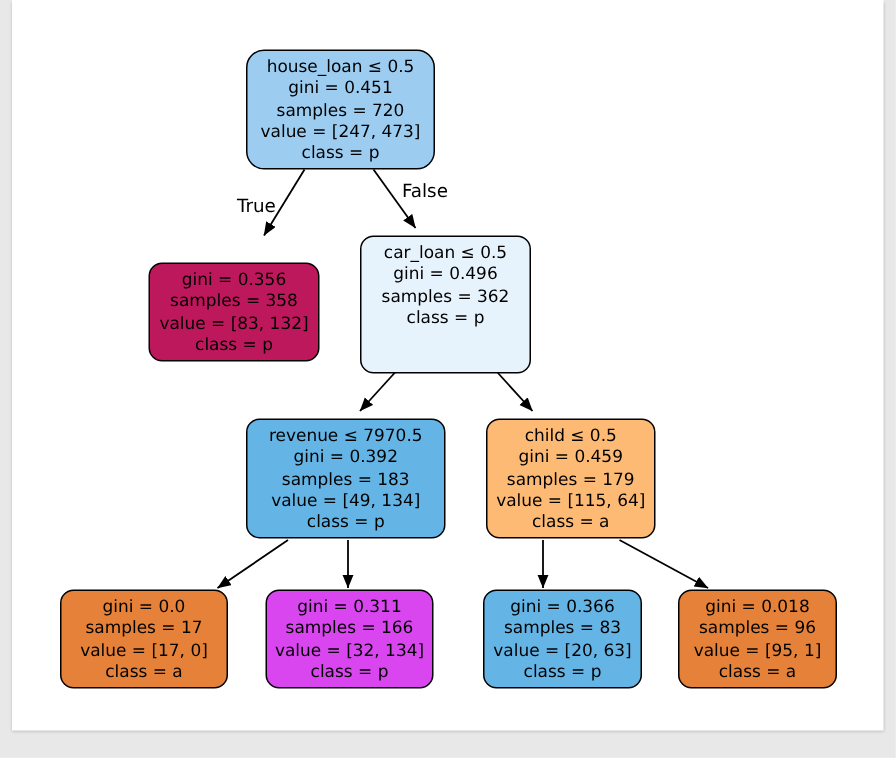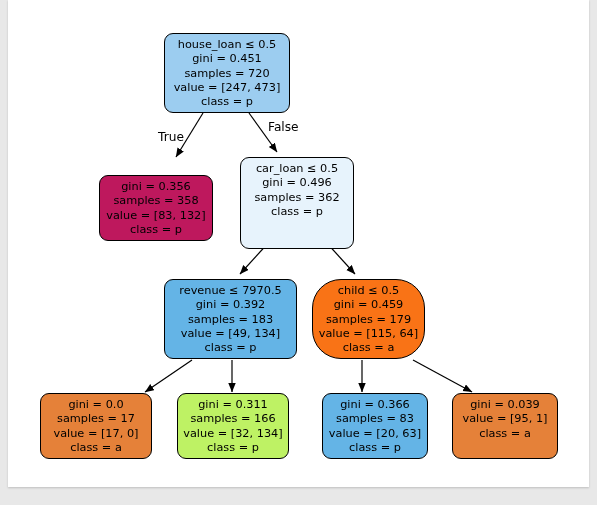--- a/index.html
+++ b/index.html
@@ -84,21 +84,21 @@
       <path d="M192,360 L145,392"></path>
       <path d="M232,360 L232,392"></path>
       <path d="M362,360 L362,392"></path>
       <path d="M413,360 L472,392"></path>
     </g>
   </svg>
 
   <div class="edge-label" style="left:158px; top:130px;text-align:right;">True</div>
   <div class="edge-label" style="left:268px; top:120px;text-align:right;">False</div>
 
-  <div class="node" style="left:164px; top:33px; width:126px; height:80px; background:#9ccdf0;">
+  <div class="node" style="left:164px; top:33px; width:126px; height:80px; background:#9ccdf0;border-radius:12px;">
     <span class="line">house_loan ≤ 0.5</span>
     <span class="line">gini = 0.451</span>
     <span class="line">samples = 720</span>
     <span class="line">value = [247, 473]</span>
     <span class="line">class = p</span>
   </div>
 
   <div class="node" style="left:99px; top:175px; width:114px; height:66px; background:#be185d;">
     <span class="line">gini = 0.356</span>
     <span class="line">samples = 358</span>
@@ -114,48 +114,49 @@
   </div>
 
   <div class="node" style="left:164px; top:279px; width:133px; height:80px; background:#64b4e6;">
     <span class="line">revenue ≤ 7970.5</span>
     <span class="line">gini = 0.392</span>
     <span class="line">samples = 183</span>
     <span class="line">value = [49, 134]</span>
     <span class="line">class = p</span>
   </div>
 
-  <div class="node" style="left:312px; top:279px; width:113px; height:80px; background:#f97316;border-radius:29px;">
+  <div class="node" style="left:324px; top:279px; width:113px; height:80px; background:#fdba74;">
     <span class="line">child ≤ 0.5</span>
     <span class="line">gini = 0.459</span>
     <span class="line">samples = 179</span>
     <span class="line">value = [115, 64]</span>
     <span class="line">class = a</span>
   </div>
 
   <div class="node" style="left:40px; top:393px; width:112px; height:66px; background:#e58139;">
     <span class="line">gini = 0.0</span>
     <span class="line">samples = 17</span>
     <span class="line">value = [17, 0]</span>
     <span class="line">class = a</span>
   </div>
 
-  <div class="node" style="left:177px; top:393px; width:112px; height:66px; background:#bef264;">
+  <div class="node" style="left:177px; top:393px; width:112px; height:66px; background:#d946ef;">
     <span class="line">gini = 0.311</span>
     <span class="line">samples = 166</span>
     <span class="line">value = [32, 134]</span>
     <span class="line">class = p</span>
   </div>
 
   <div class="node" style="left:322px; top:393px; width:106px; height:66px; background:#64b4e6;">
     <span class="line">gini = 0.366</span>
     <span class="line">samples = 83</span>
     <span class="line">value = [20, 63]</span>
     <span class="line">class = p</span>
   </div>
 
   <div class="node" style="left:452px; top:393px; width:106px; height:66px; background:#e58139;">
-    <span class="line">gini = 0.039</span>
+    <span class="line">gini = 0.018</span>
+    <span class="line">samples = 96</span>
     <span class="line">value = [95, 1]</span>
     <span class="line">class = a</span>
   </div>
 
 </div>
 
 </body></html>

